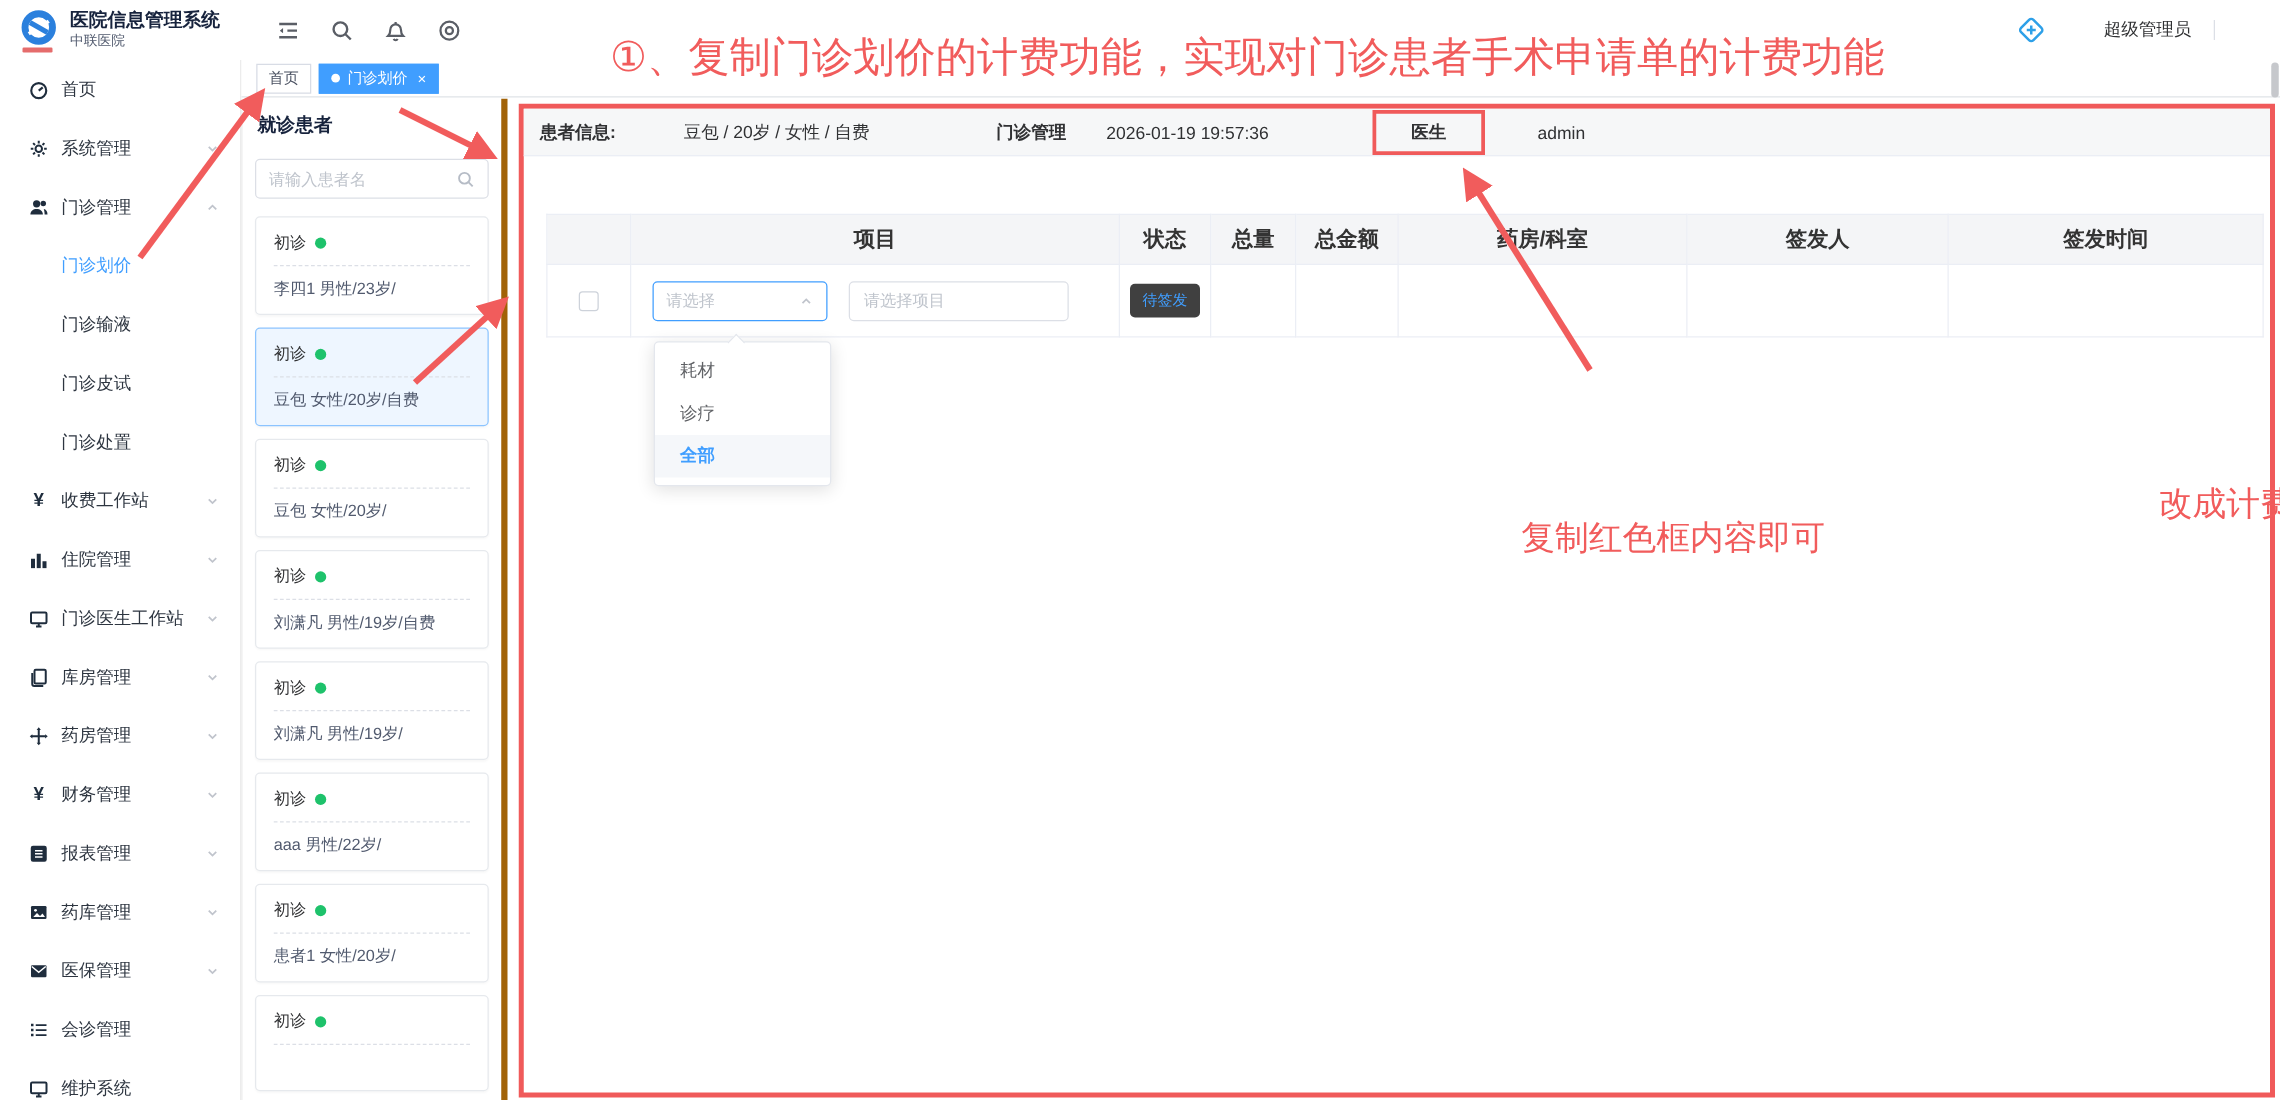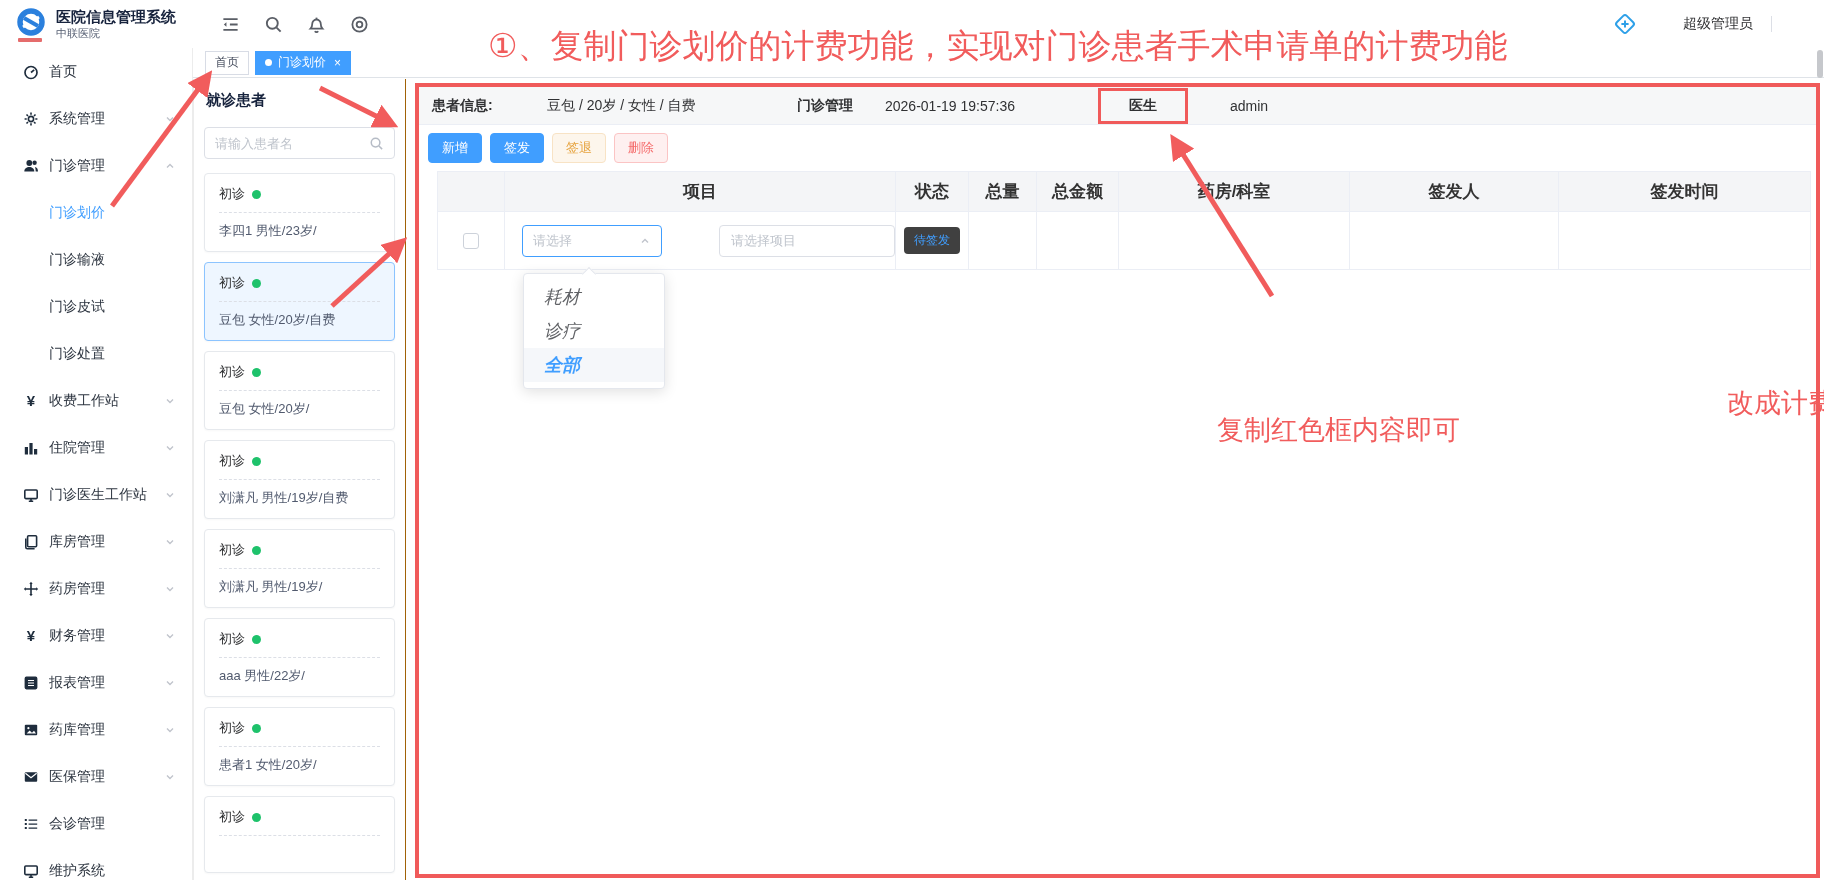--- a/index.html
+++ b/index.html
@@ -31,21 +31,21 @@
   .sidebar { position:absolute; left:0; top:48px; width:193px; height:832px; background:#fff; border-right:1px solid #ececec; overflow:hidden; }
   .s-item { height:47px; display:flex; align-items:center; padding:0 16px 0 23px; cursor:pointer; color:#2d3540; font-size:14px; }
   .s-ic { width:16px; height:16px; flex:none; margin-right:10px; }
   .s-yen { width:16px; flex:none; margin-right:10px; font-size:15px; font-weight:bold; color:#1f2d3d; text-align:center; }
   .s-lb { flex:1; white-space:nowrap; overflow:hidden; }
   .chev { width:12px; height:12px; flex:none; }
   .s-sub { height:47px; display:flex; align-items:center; padding-left:49px; font-size:14px; color:#2d3540; cursor:pointer; }
   .s-sub.active { color:#409eff; }
 
   
-  .ppanel { position:absolute; left:193px; top:79px; width:213px; height:801px; background:#fff; border-left:1px solid #ececec; border-right:1px solid #a16207; padding:12px 10px 0 10px; overflow:hidden; }
+  .ppanel { position:absolute; left:193px; top:79px; width:213px; height:801px; background:#fff; border-left:1px solid #ececec; border-right:5px solid #a16207; padding:12px 10px 0 10px; overflow:hidden; }
   .ptitle { font-size:15px; font-weight:bold; color:#17233d; padding-left:2px; }
   .psearch { margin-top:17px; height:32px; border:1px solid #dcdfe6; border-radius:4px; display:flex; align-items:center; padding:0 10px; background:#fff; }
   .psearch input { border:none; outline:none; flex:1; min-width:0; font-size:13px; color:#606266; font-family:inherit; background:transparent; }
   .psearch input::placeholder { color:#bfc4cc; }
   .pcards { margin-top:14px; display:flex; flex-direction:column; gap:10px; }
   .pcard { border:1px solid #e6e9ed; border-radius:4px; background:#fff; padding:11px 14px; box-shadow:0 1px 2px rgba(0,0,0,0.03); cursor:pointer; }
   .pcard.selected { border-color:#8cc4ff; background:#eef6ff; }
   .pline1 { display:flex; align-items:center; gap:7px; font-size:13px; color:#303133; }
   .gdot { width:9px; height:9px; border-radius:50%; background:#1ec26b; }
   .pdash { border-top:1px dashed #dcdfe6; margin:9px 0; }
@@ -60,32 +60,32 @@
 
   .toolbar { position:absolute; left:9px; top:46px; display:flex; gap:8px; }
   .btn { height:30px; padding:0 13px; font-size:13px; border-radius:4px; border:1px solid transparent; cursor:pointer; font-family:inherit; }
   .btn-primary { background:#409eff; border-color:#409eff; color:#fff; }
   .btn-warn { background:#fdf6ec; border-color:#f8e3c5; color:#e6a23c; }
   .btn-danger { background:#fef0f0; border-color:#fbc4c4; color:#f56c6c; }
 
   table.grid { position:absolute; left:18px; top:84px; width:1373px; border-collapse:collapse; table-layout:fixed; }
   table.grid th { height:40px; background:#f4f5f7; border:1px solid #ebeef5; font-size:17px; color:#333; font-weight:bold; text-align:center; }
   table.grid td { height:58px; border:1px solid #ebeef5; background:#fff; }
-  .cell-item { display:flex; align-items:center; gap:17px; padding-left:17px;justify-content:space-between; }
+  .cell-item { display:flex; align-items:center; gap:17px; padding-left:17px; }
   .sel { width:140px; height:32px; border:1px solid #409eff; border-radius:4px; display:flex; align-items:center; padding:0 10px; background:#fff; cursor:pointer; }
   .sel-ph { flex:1; font-size:13px; color:#bfc4cc; }
   .txtin { width:176px; height:32px; border:1px solid #dcdfe6; border-radius:4px; padding:0 11px; font-size:13px; color:#606266; font-family:inherit; outline:none; }
   .txtin::placeholder { color:#bfc4cc; }
   .cbx { display:block; margin:0 auto; width:16px; height:16px; border:1px solid #cdd2da; border-radius:3px; background:#fff; cursor:pointer; }
   .status-badge { display:inline-block; background:#404040; color:#409eff; font-size:12px; padding:5px 10px; border-radius:4px; }
   td.center { text-align:center; }
 
   .dropdown { position:absolute; left:104px; top:186px; width:142px; background:#fff; border:1px solid #e4e7ed; border-radius:4px; box-shadow:0 3px 14px rgba(0,0,0,0.12); padding:6px 0; z-index:8; }
   .dropdown:before { content:""; position:absolute; top:-5px; left:60px; width:9px; height:9px; background:#fff; border-left:1px solid #e4e7ed; border-top:1px solid #e4e7ed; transform:rotate(45deg); }
-  .dd-opt { height:34px; display:flex; align-items:center; padding-left:20px; font-size:18px; color:#606266; cursor:pointer;font-style:italic; }
+  .dd-opt { height:34px; display:flex; align-items:center; padding-left:20px; font-size:14px; color:#606266; cursor:pointer; }
   .dd-opt.selected { color:#409eff; font-weight:bold; background:#f5f7fa; }
 
   
   .anno { position:absolute; color:#f15c5c; font-weight:500; white-space:nowrap; z-index:20; }
   .anno1 { left:488px; top:24px; font-size:33px; }
   .anno2 { left:798px; top:325px; font-size:27px; }
   .anno3 { left:1308px; top:298px; font-size:27px; }
   .arrows { position:absolute; left:0; top:0; width:1824px; height:880px; z-index:30; pointer-events:none; }
 
   .scrollbar { position:absolute; right:1px; top:50px; width:6px; height:28px; background:#c6c8cc; border-radius:3px; z-index:40; }
@@ -378,26 +378,20 @@
       <span class="ib-abs bold" style="left:13px;">患者信息:</span>
       <span class="ib-abs" style="left:128px;">豆包 / 20岁 / 女性 / 自费</span>
       <span class="ib-abs bold" style="left:378px;">门诊管理</span>
       <span class="ib-abs" style="left:466px;">2026-01-19 19:57:36</span>
       <span class="doctor-box">
           <span>医生</span>
         </span>
       <span class="ib-abs" style="left:811px;">admin</span>
     </div>
 
-    <div class="toolbar">
-      <button class="btn btn-primary">新增</button>
-      <button class="btn btn-primary">签发</button>
-      <button class="btn btn-warn">签退</button>
-      <button class="btn btn-danger">删除</button>
-    </div>
 
     <table class="grid">
       <colgroup>
         <col style="width:67px">
           <col style="width:391px">
           <col style="width:73px">
           <col style="width:68px">
         <col style="width:82px">
           <col style="width:231px">
           <col style="width:209px">

